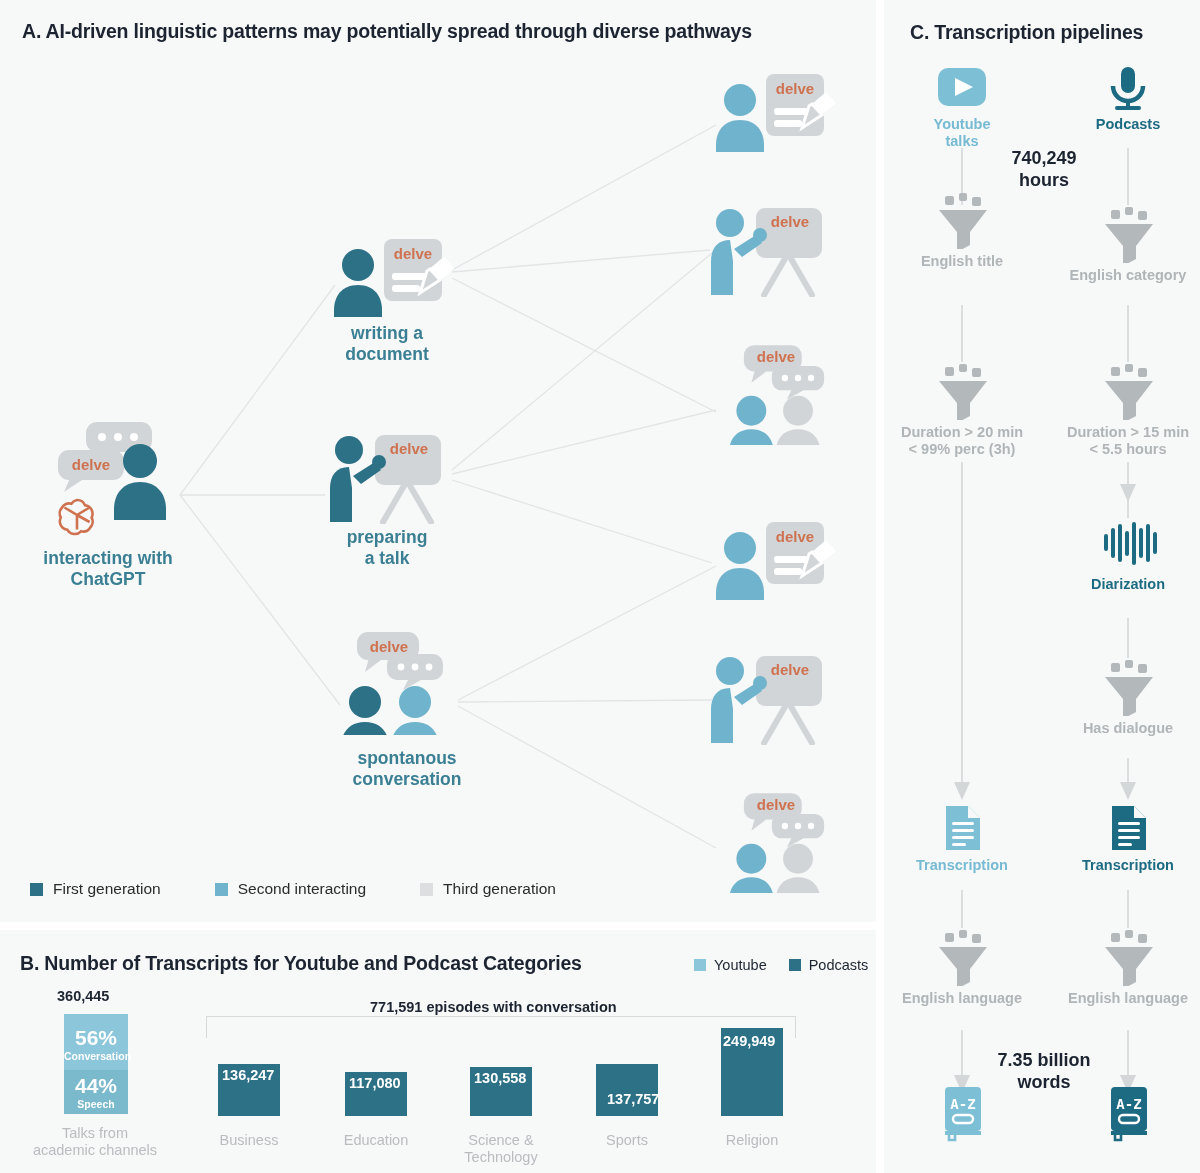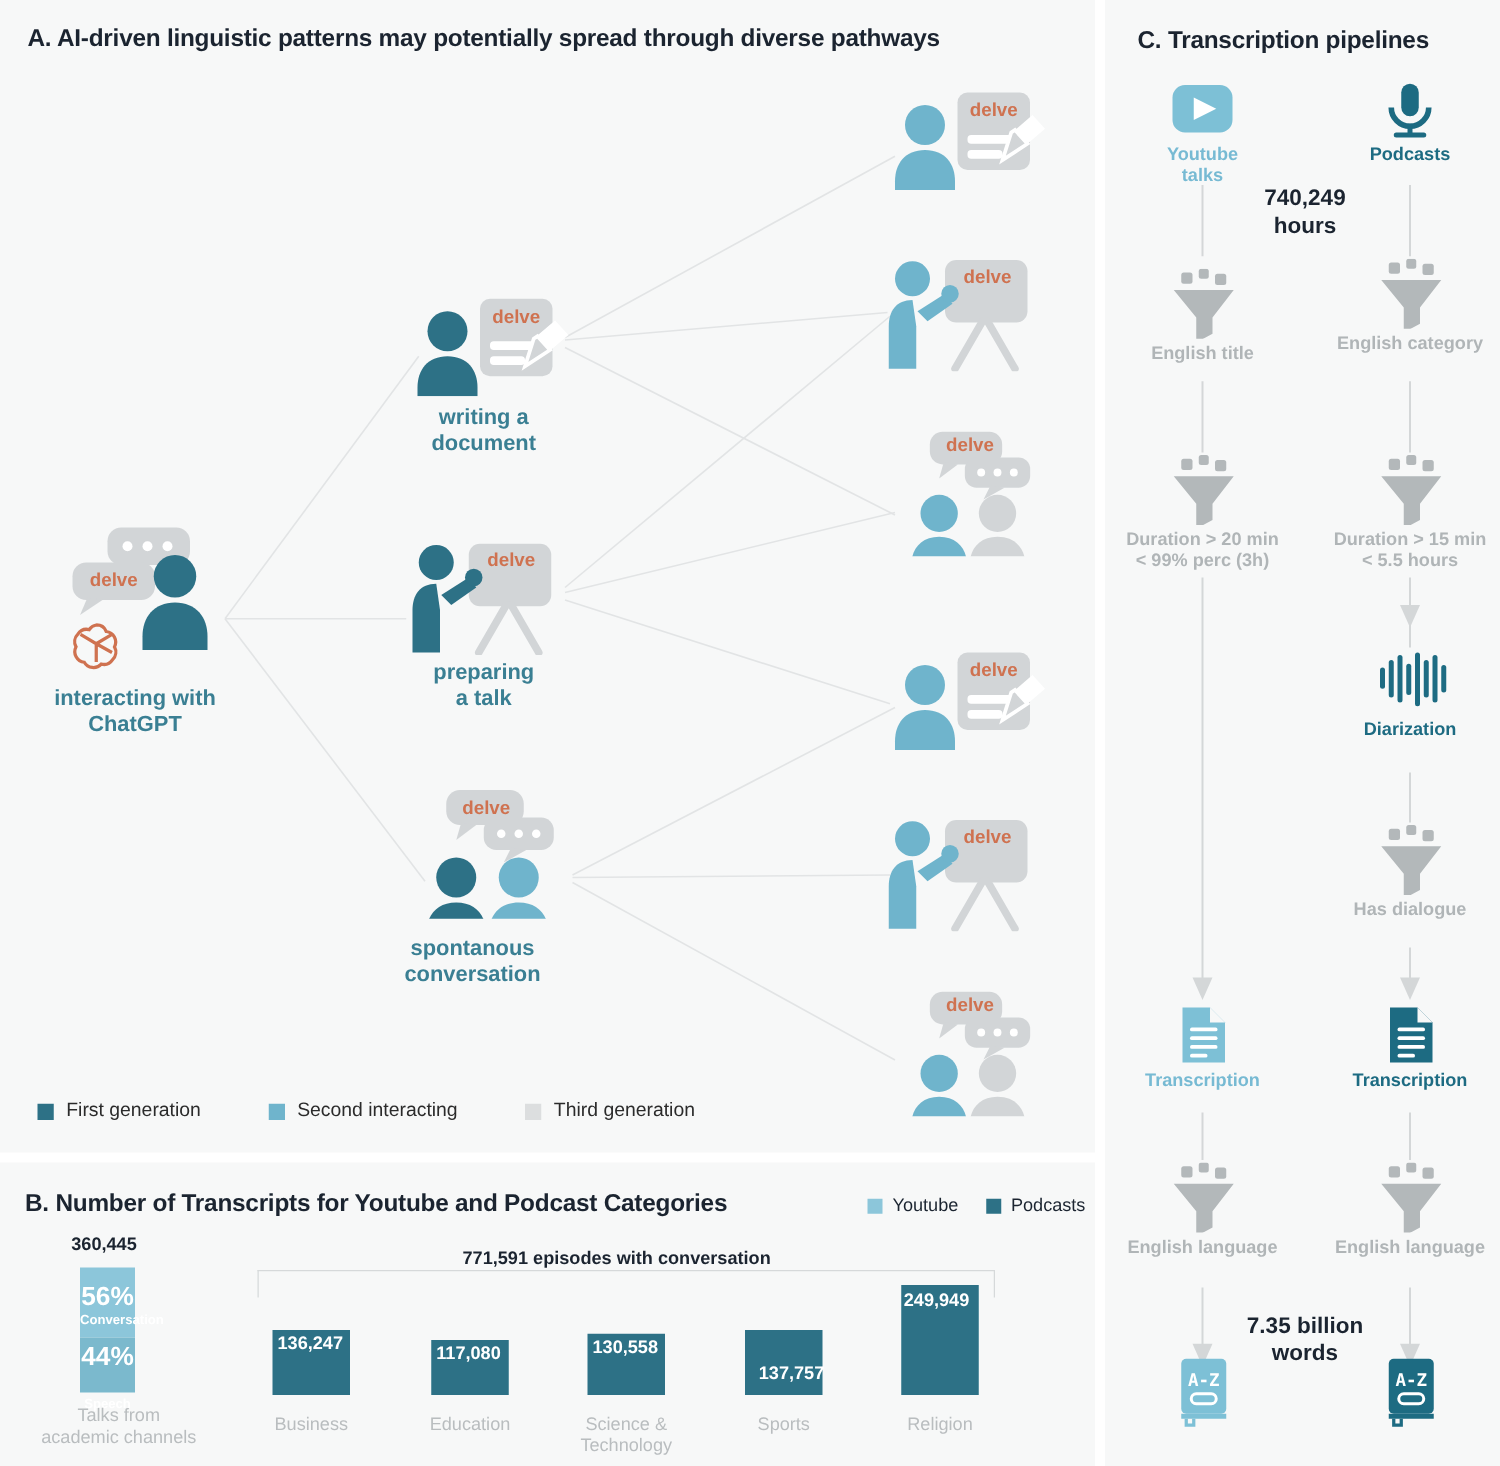--- a/index.html
+++ b/index.html
@@ -212,21 +212,21 @@
       <g fill="#2d7186">
         <circle cx="40" cy="72" r="16"></circle>
         <path d="M40 92 c-16 0 -24 11 -24 25 v6 h48 v-6 c0 -14 -8 -25 -24 -25 Z"></path>
       </g>
       <g fill="#6fb4cc">
         <circle cx="90" cy="72" r="16"></circle>
         <path d="M90 92 c-16 0 -24 11 -24 25 v6 h48 v-6 c0 -14 -8 -25 -24 -25 Z"></path>
       </g>
     </svg>
     <div style="position:absolute; left:38px; top:8px; width:52px; text-align:center; font-size:15px; font-weight:bold; color:#cf7250;">delve</div>
-    <div class="node-label" style="top:118px; left:53px;">
+    <div class="node-label" style="top:118px; left:82px;">
       <div>spontanous</div>
       <div>conversation</div>
     </div>
   </div>
 
   <div class="node" style="left:712px; top:70px;">
     <svg width="130" height="82" viewBox="0 0 130 82">
       <g fill="#6fb4cc">
         <circle cx="28" cy="30" r="16"></circle>
         <path d="M28 50 c-16 0 -24 11 -24 25 v7 h48 v-7 c0 -14 -8 -25 -24 -25 Z"></path>
@@ -368,27 +368,27 @@
       <span class="swatch" style="background:#8cc6da"></span>
       <span class="txt">Youtube</span>
     </div>
     <div class="item">
       <span class="swatch" style="background:#2d7186"></span>
       <span class="txt">Podcasts</span>
     </div>
   </div>
 
   <div class="b-total" style="left:57px; top:988px;">360,445</div>
-  <div style="position:absolute; left:64px; top:1014px; width:44px; height:100px;">
+  <div style="position:absolute; left:64px; top:1014px; width:64px; height:100px;">
     <div class="stack-seg" style="top:0; height:56px; background:#8cc6da;"></div>
     <div class="stack-seg" style="top:56px; height:44px; background:#7bb9cd;"></div>
     <div class="stack-pct" style="top:12px;">56%</div>
     <div class="stack-sub" style="top:36px;">Conversation</div>
     <div class="stack-pct" style="top:60px;">44%</div>
-    <div class="stack-sub" style="top:84px;margin-top:19px;">Speech</div>
+    <div class="stack-sub" style="top:84px;">Speech</div>
   </div>
   <div class="b-cat" style="left:15px; top:1125px; width:160px;">
     <div>Talks from</div>
       <div>academic channels</div>
   </div>
 
   <div class="b-total" style="left:370px; top:999px;">771,591 episodes with conversation</div>
   <div id="bracket" style="left:206px; top:1016px; width:590px; height:22px;"></div>
 
   <div class="b-bar" style="left:218px; top:1064px; width:62px; height:52px;"></div>
@@ -464,21 +464,21 @@
       </g>
     </svg>
     <div class="c-lbl c-dark" style="top:50px;">Podcasts</div>
   </div>
 
   <div class="c-annot" style="left:990px; top:148px; width:108px;">
     <div>740,249</div>
     <div>hours</div>
   </div>
 
-  <div class="c-node" style="left:887px; top:215px;">
+  <div class="c-node" style="left:887px; top:193px;">
     <svg width="150" height="56" viewBox="0 0 150 56">
       <g fill="#b3b8ba">
         <rect x="58" y="3" width="9" height="9" rx="2"></rect>
         <rect x="72" y="0" width="8" height="8" rx="2"></rect>
         <rect x="85" y="4" width="9" height="9" rx="2"></rect>
         <path d="M52 17 h48 l-17 22 v13 l-13 7 v-20 Z"></path>
       </g>
     </svg>
     <div class="c-lbl c-grey" style="top:60px;">English title</div>
   </div>

